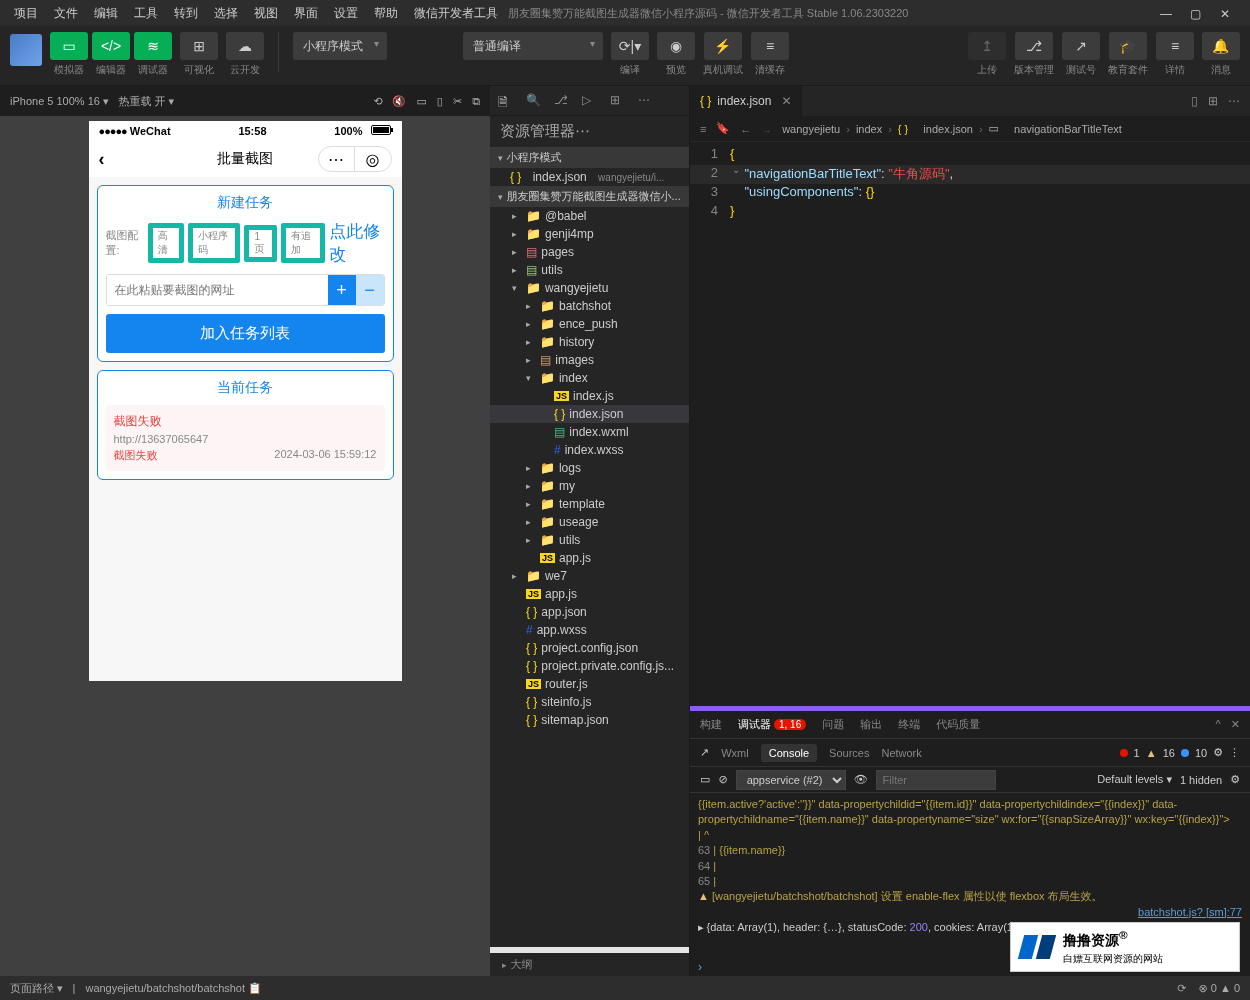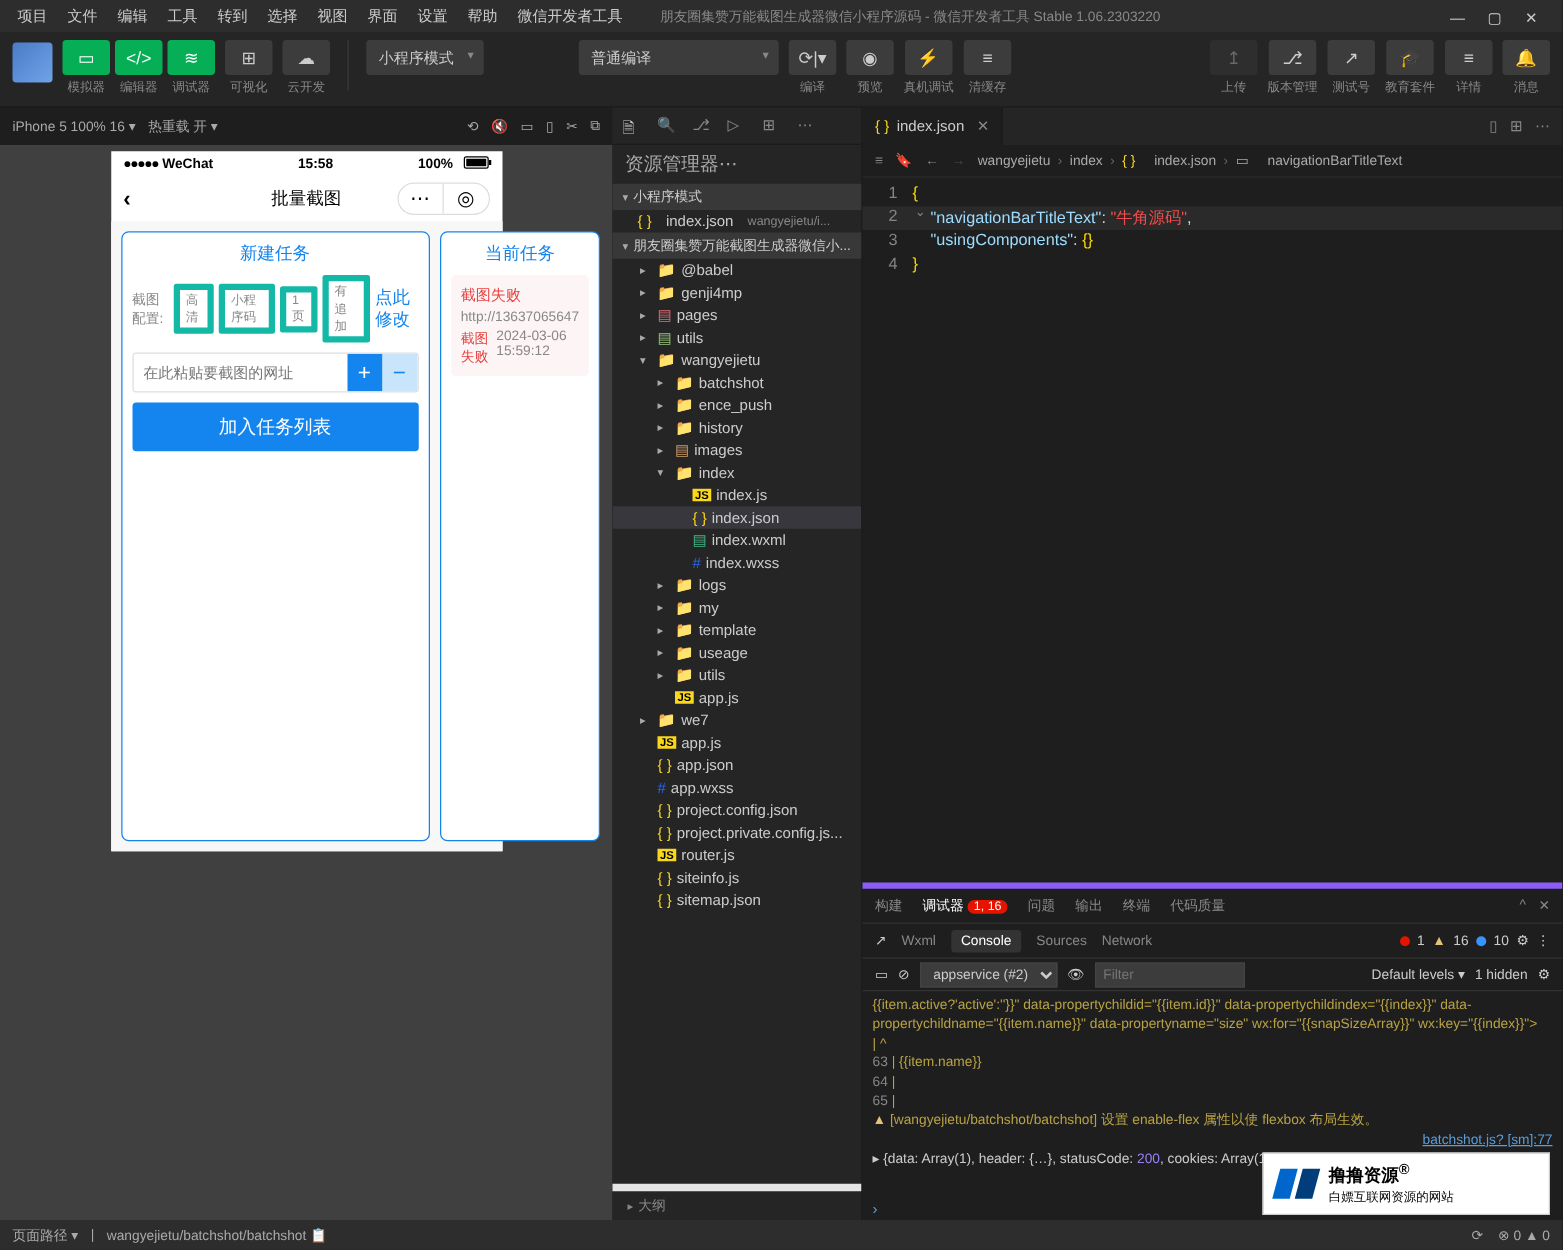--- a/index.html
+++ b/index.html
@@ -1,19 +1,19 @@
 <!DOCTYPE html>
 <html><head>
 <meta charset="utf-8">
 <style>
 *{margin:0;padding:0;box-sizing:border-box;font-family:"Microsoft YaHei",-apple-system,sans-serif}
 body{background:#1e1e1e;color:#ccc;font-size:12px;width:1250px;height:1000px;overflow:hidden;position:relative}
 .menubar{height:26px;background:#2d2d2d;display:flex;align-items:center;padding:0 8px;gap:4px}
 .menubar .item{padding:3px 6px;color:#ccc;cursor:pointer;font-size:12px}
-.menubar .title{margin-left:20px;color:#888;font-size:11px}
+.menubar .title{color:#888;font-size:11px}
 .menubar .winbtns{margin-left:auto;display:flex;gap:18px;padding-right:10px}
 .menubar .winbtn{width:12px;height:12px;color:#ccc}
 .toolbar{height:60px;background:#252526;display:flex;align-items:flex-start;padding:6px 10px;gap:8px;border-bottom:1px solid #1a1a1a}
 .avatar{width:32px;height:32px;background:linear-gradient(135deg,#4a7bc7,#6fa3e8);border-radius:3px;margin-top:2px}
 .tb-group{display:flex;flex-direction:column;align-items:center;gap:3px}
 .tb-btns{display:flex;gap:4px}
 .tb-btn{min-width:38px;height:28px;border-radius:3px;display:flex;align-items:center;justify-content:center;background:#3c3c3c;color:#ccc;font-size:14px;cursor:pointer}
 .tb-btn.green{background:#06ae56;color:#fff}
 .tb-label{font-size:10px;color:#888}
 .tb-sep{width:1px;height:40px;background:#3a3a3a;margin:0 6px}
@@ -31,27 +31,27 @@
 .phone-battery{display:flex;align-items:flex-start;gap:9px}
 .battery-icon{width:20px;height:10px;border:1px solid #000;border-radius:2px;position:relative}
 .battery-icon::after{content:"";position:absolute;right:-3px;top:2px;width:2px;height:4px;background:#000}
 .battery-icon::before{content:"";position:absolute;left:1px;top:1px;width:16px;height:6px;background:#000}
 .phone-nav{height:36px;display:flex;align-items:center;padding:0 10px;position:relative}
 .phone-back{font-size:18px;font-weight:bold}
 .phone-title{position:absolute;left:50%;transform:translateX(-50%);font-size:14px}
 .phone-capsule{position:absolute;right:10px;display:flex;border:1px solid #ddd;border-radius:14px;overflow:hidden;height:26px}
 .phone-capsule span{width:36px;display:flex;align-items:center;justify-content:center;font-size:16px}
 .phone-capsule span:first-child{border-right:1px solid #ddd}
-.phone-body{flex:1;padding:8px;background:#f7f7f7;display:flex;flex-direction:row;gap:8px}
+.phone-body{flex:1;padding:8px;background:#f7f7f7;display:flex;flex-direction:column;gap:8px}
 .card{background:#fff;border:1px solid #1485ee;border-radius:6px;padding:8px;display:flex;flex-direction:column;gap:8px}
 .card-title{text-align:center;color:#1485ee;font-size:14px;font-weight:500}
 .card-row{display:flex;align-items:center;gap:4px;font-size:11px}
 .card-row .lab{color:#888}
 .tag{border:5px solid #14b8a6;padding:1px 5px;border-radius:2px;font-size:10px;color:#888}
-.link-blue{color:#1485ee;margin-left:auto;font-size:14px}
+.link-blue{color:#1485ee;margin-left:auto;font-size:17px}
 .input-row{display:flex;border:1px solid #ddd;border-radius:3px;overflow:hidden}
 .input-row input{flex:1;border:none;padding:8px;font-size:12px;outline:none}
 .input-row .sq{width:28px;background:#1485ee;color:#fff;display:flex;align-items:center;justify-content:center;font-size:18px}
 .input-row .sq.light{background:#c9e5fb;color:#1485ee}
 .big-btn{background:#1485ee;color:#fff;text-align:center;padding:10px;border-radius:3px;font-size:15px}
 .task-item{background:#fdf5f5;padding:8px;border-radius:4px;font-size:12px}
 .task-item .red{color:#e64340}
 .task-item .url{color:#888;font-size:11px;margin:3px 0}
 .task-item .foot{display:flex;justify-content:space-between;color:#888;font-size:11px}
 .explorer{width:200px;background:#252526;display:flex;flex-direction:column;border-right:1px solid #1a1a1a}
@@ -159,21 +159,21 @@
     <div class="tb-btn">⊞</div>
     <span class="tb-label">可视化</span>
   </div>
   <div class="tb-group">
     <div class="tb-btn">☁</div>
     <span class="tb-label">云开发</span>
   </div>
   <div class="tb-sep"></div>
   <div class="tb-select-wrap"><select class="tb-select"><option>小程序模式</option></select></div>
   <div style="width:60px"></div>
-  <div class="tb-select-wrap"><select class="tb-select" style="width:160px"><option>普通编译</option></select></div>
+  <div class="tb-select-wrap"><select class="tb-select" style="width:140px"><option>普通编译</option></select></div>
   <div class="tb-group">
       <div class="tb-btn">⟳|▾</div>
       <span class="tb-label">编译</span>
     </div>
   <div class="tb-group">
       <div class="tb-btn">◉</div>
       <span class="tb-label">预览</span>
     </div>
   <div class="tb-group">
       <div class="tb-btn">⚡</div>

